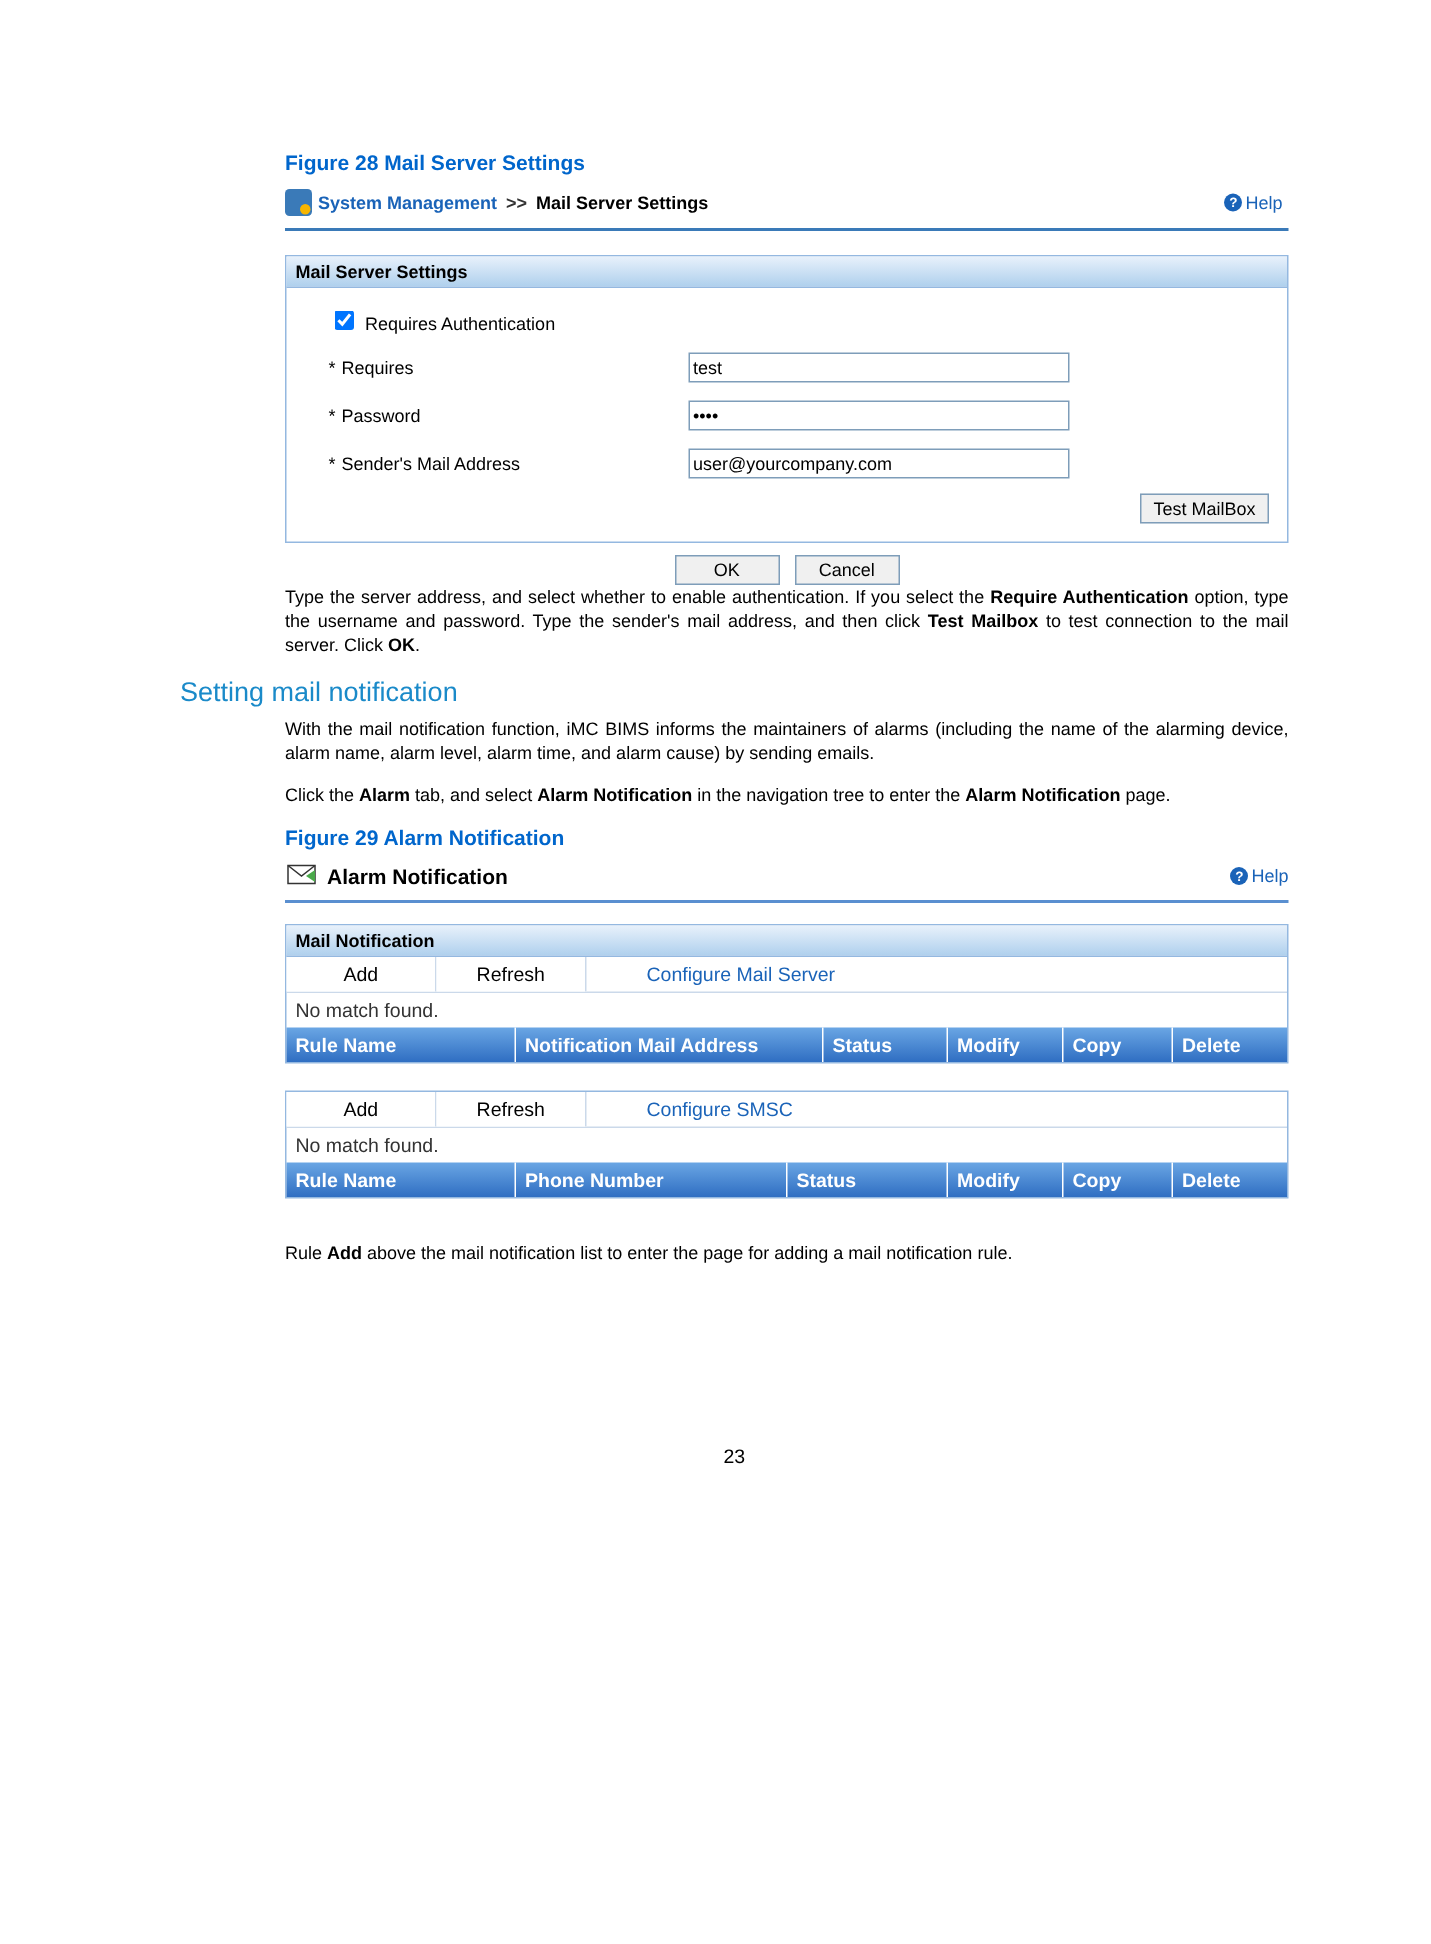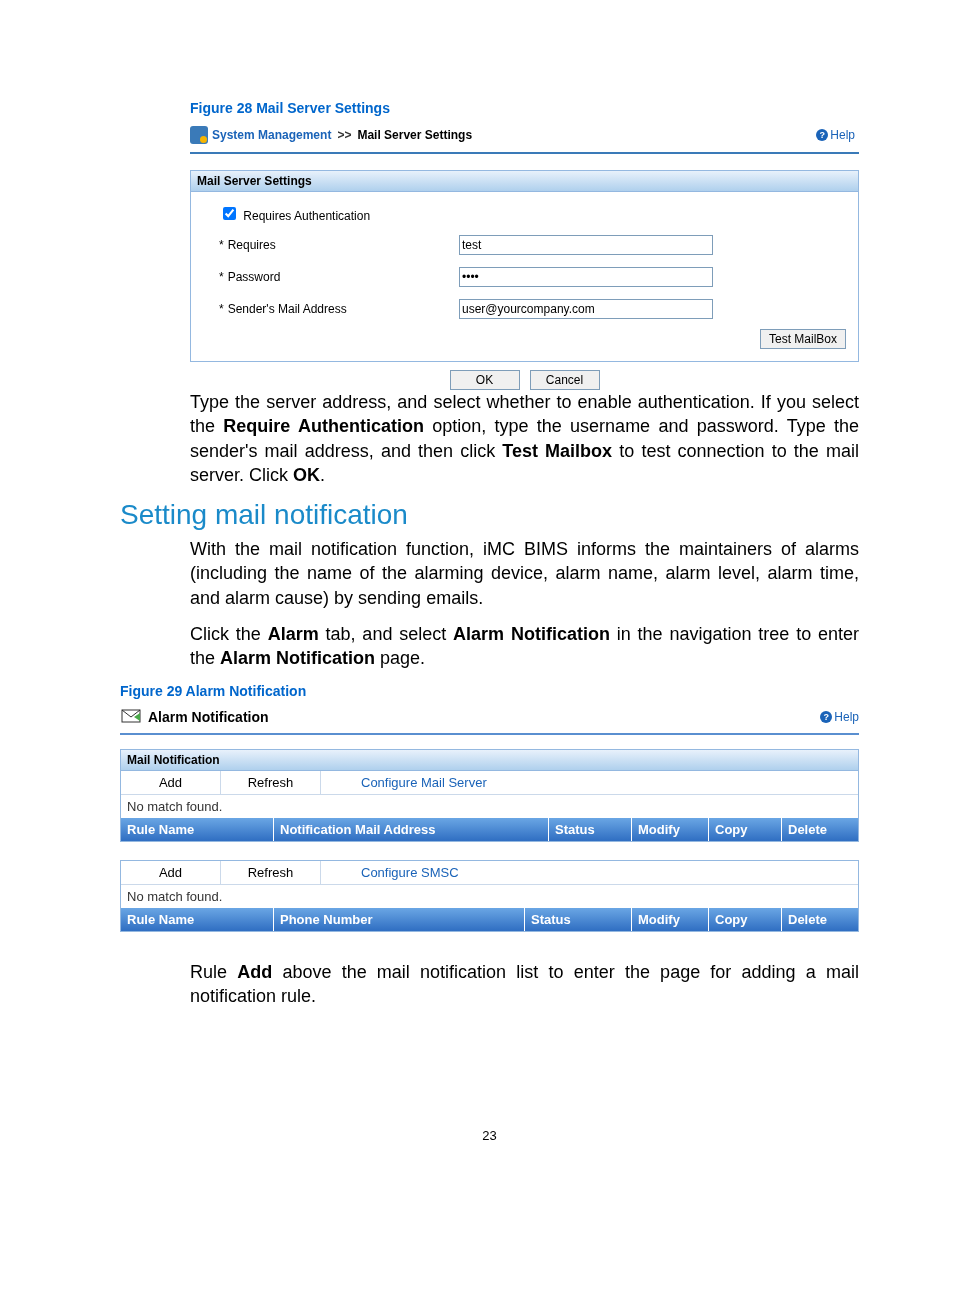--- a/index.html
+++ b/index.html
@@ -118,34 +118,34 @@
     cursor: pointer;
   }
   .dlg-buttons {
     display: flex;
     justify-content: center;
     gap: 10px;
     padding: 8px 0 0 0;
   }
   .dlg-buttons .btn { width: 70px; }
   .body-para {
-    font-size: 18px;
+    font-size: 12px;
     color: #000;
     margin: 0 0 12px 0;
     text-align: justify;
     padding-left: 70px;
     line-height: 1.35;
   }
   h2.sec-heading {
     color: #1a8ac9;
     font-weight: normal;
-    font-size: 28px;
+    font-size: 18px;
     margin: 11px 0 6px 0;
   }
-  .fig29 { margin-bottom: 28px; }
+  .fig29 { margin-bottom: 28px; margin-left: 70px; }
   .fig29-header {
     display:flex; justify-content:space-between; align-items:center;
     border-bottom: 2px solid #5a8fd0;
     padding-bottom: 6px;
   }
   .fig29-header-left { display:flex; align-items:center; gap:6px; }
   .alarm-icon {
     display:inline-block; width:22px; height:20px; position:relative;
   }
   .alarm-icon svg { display:block; }

